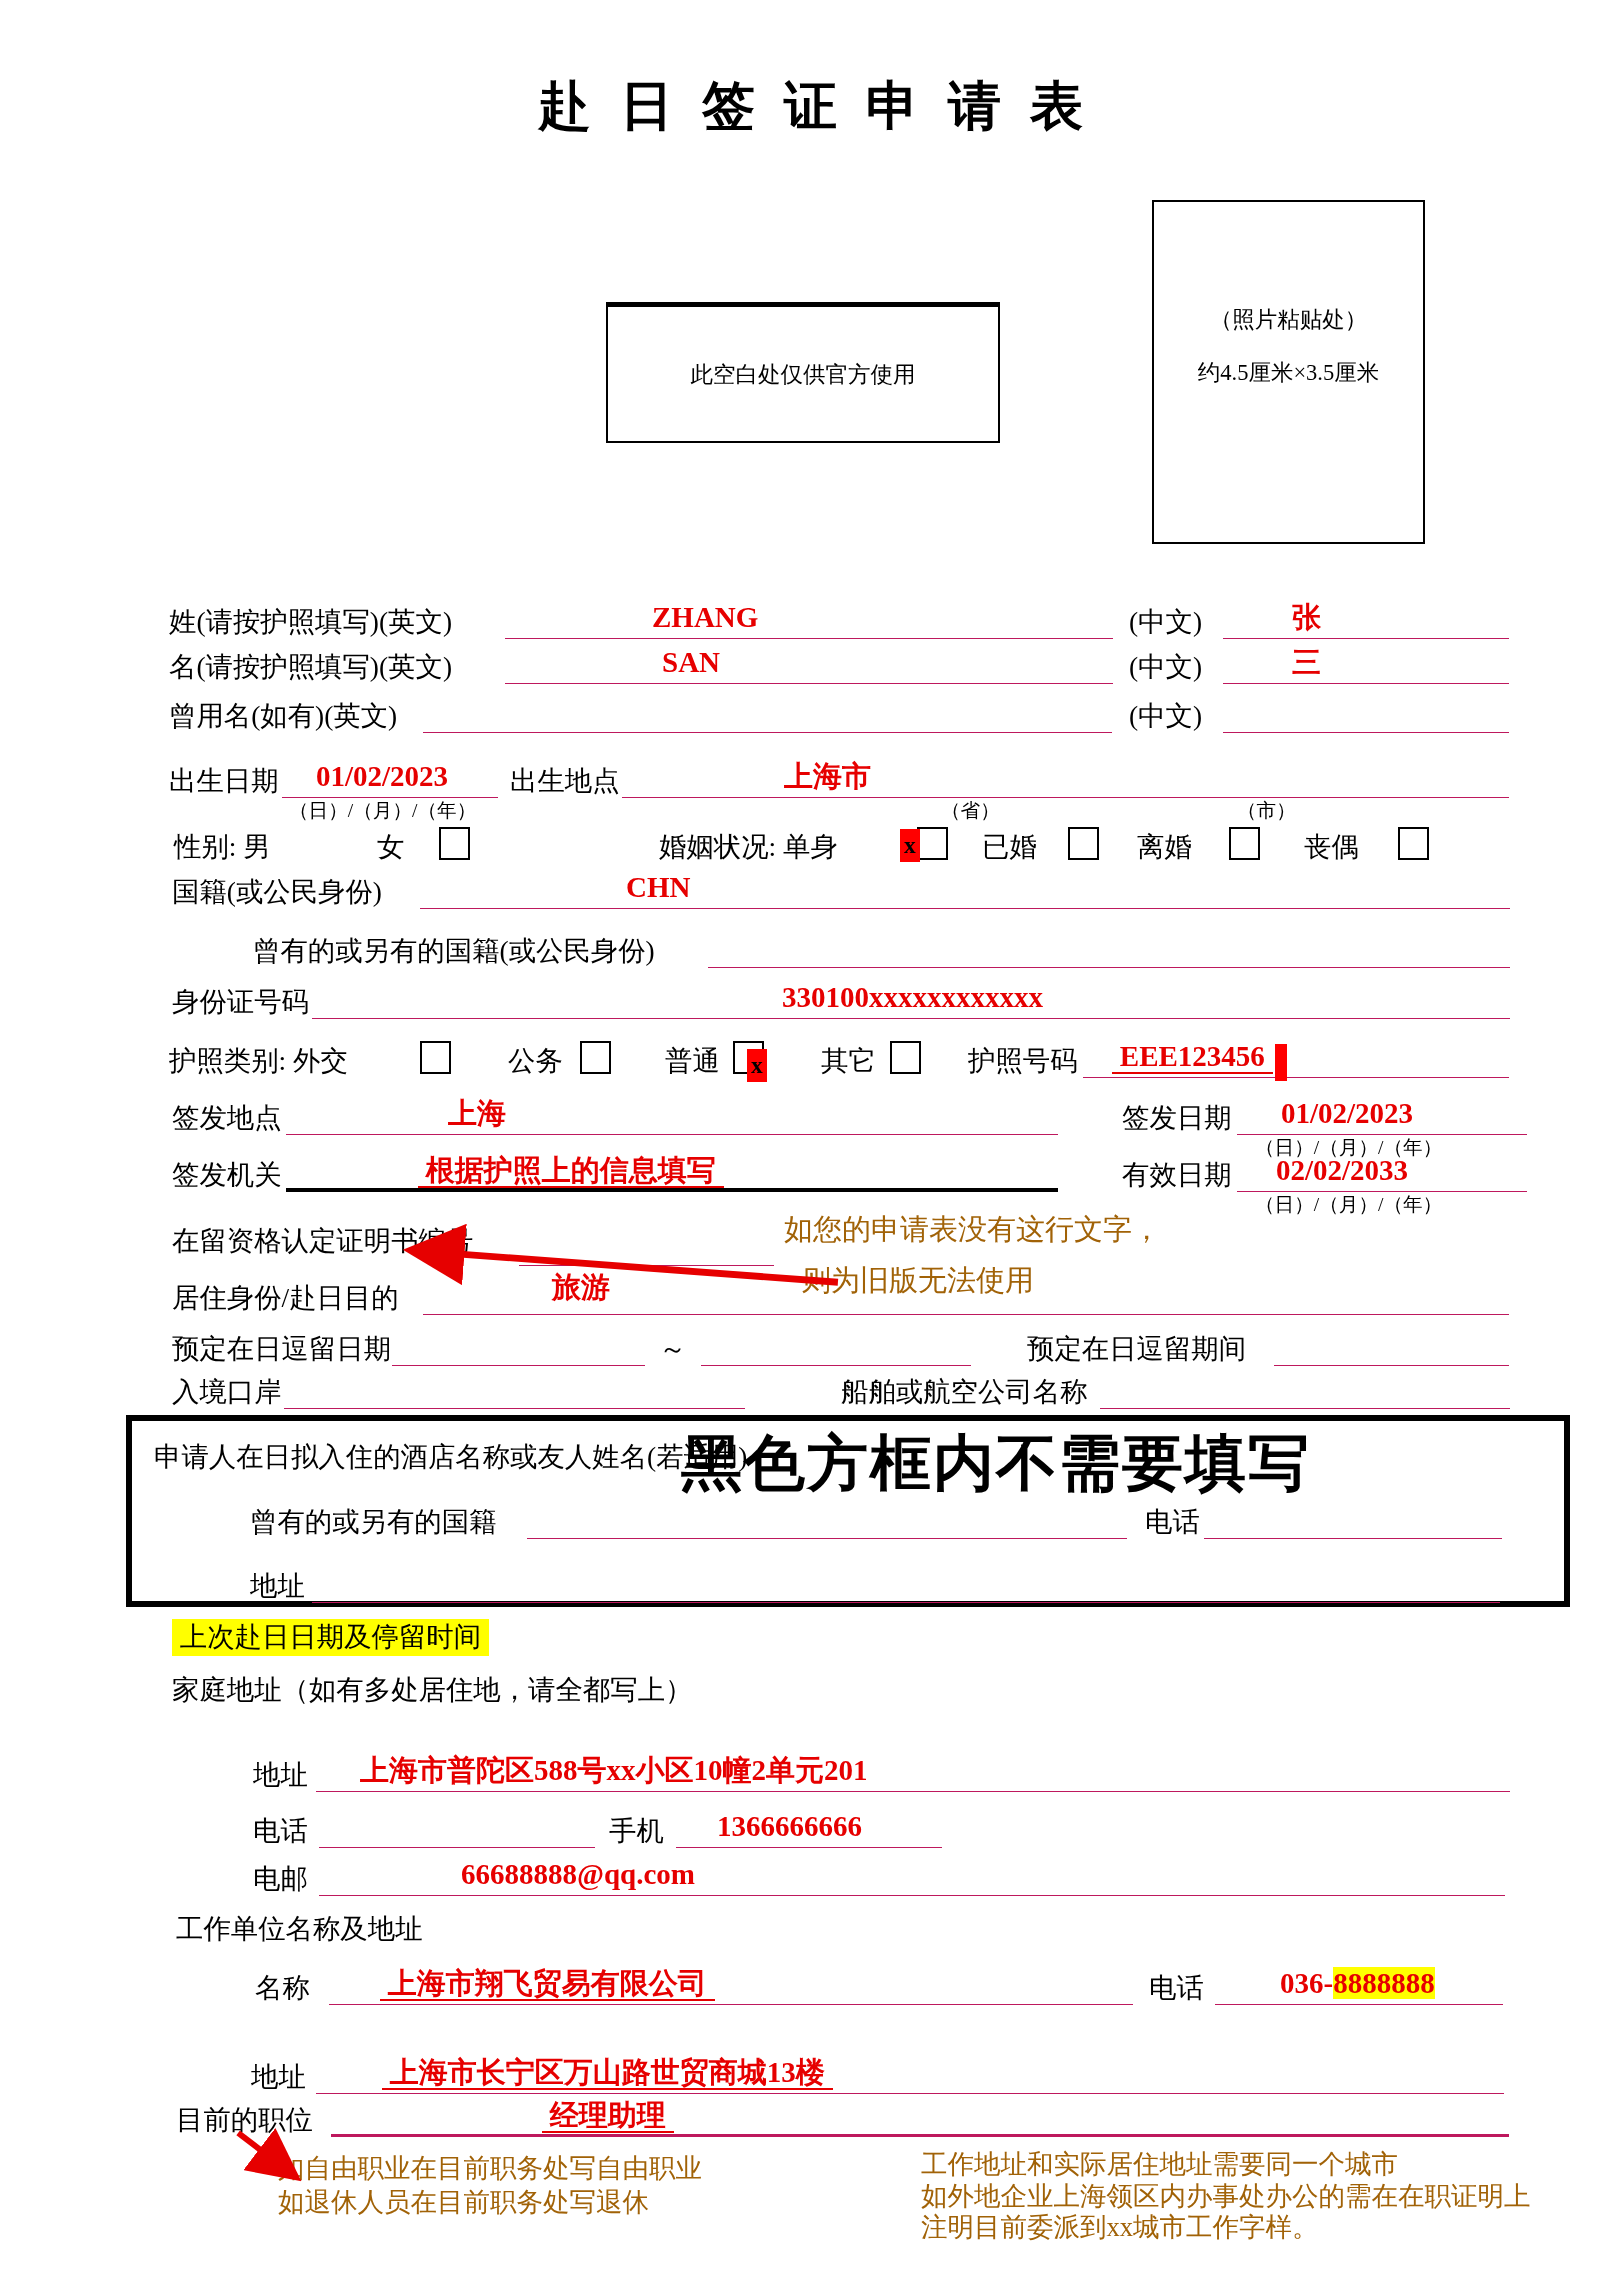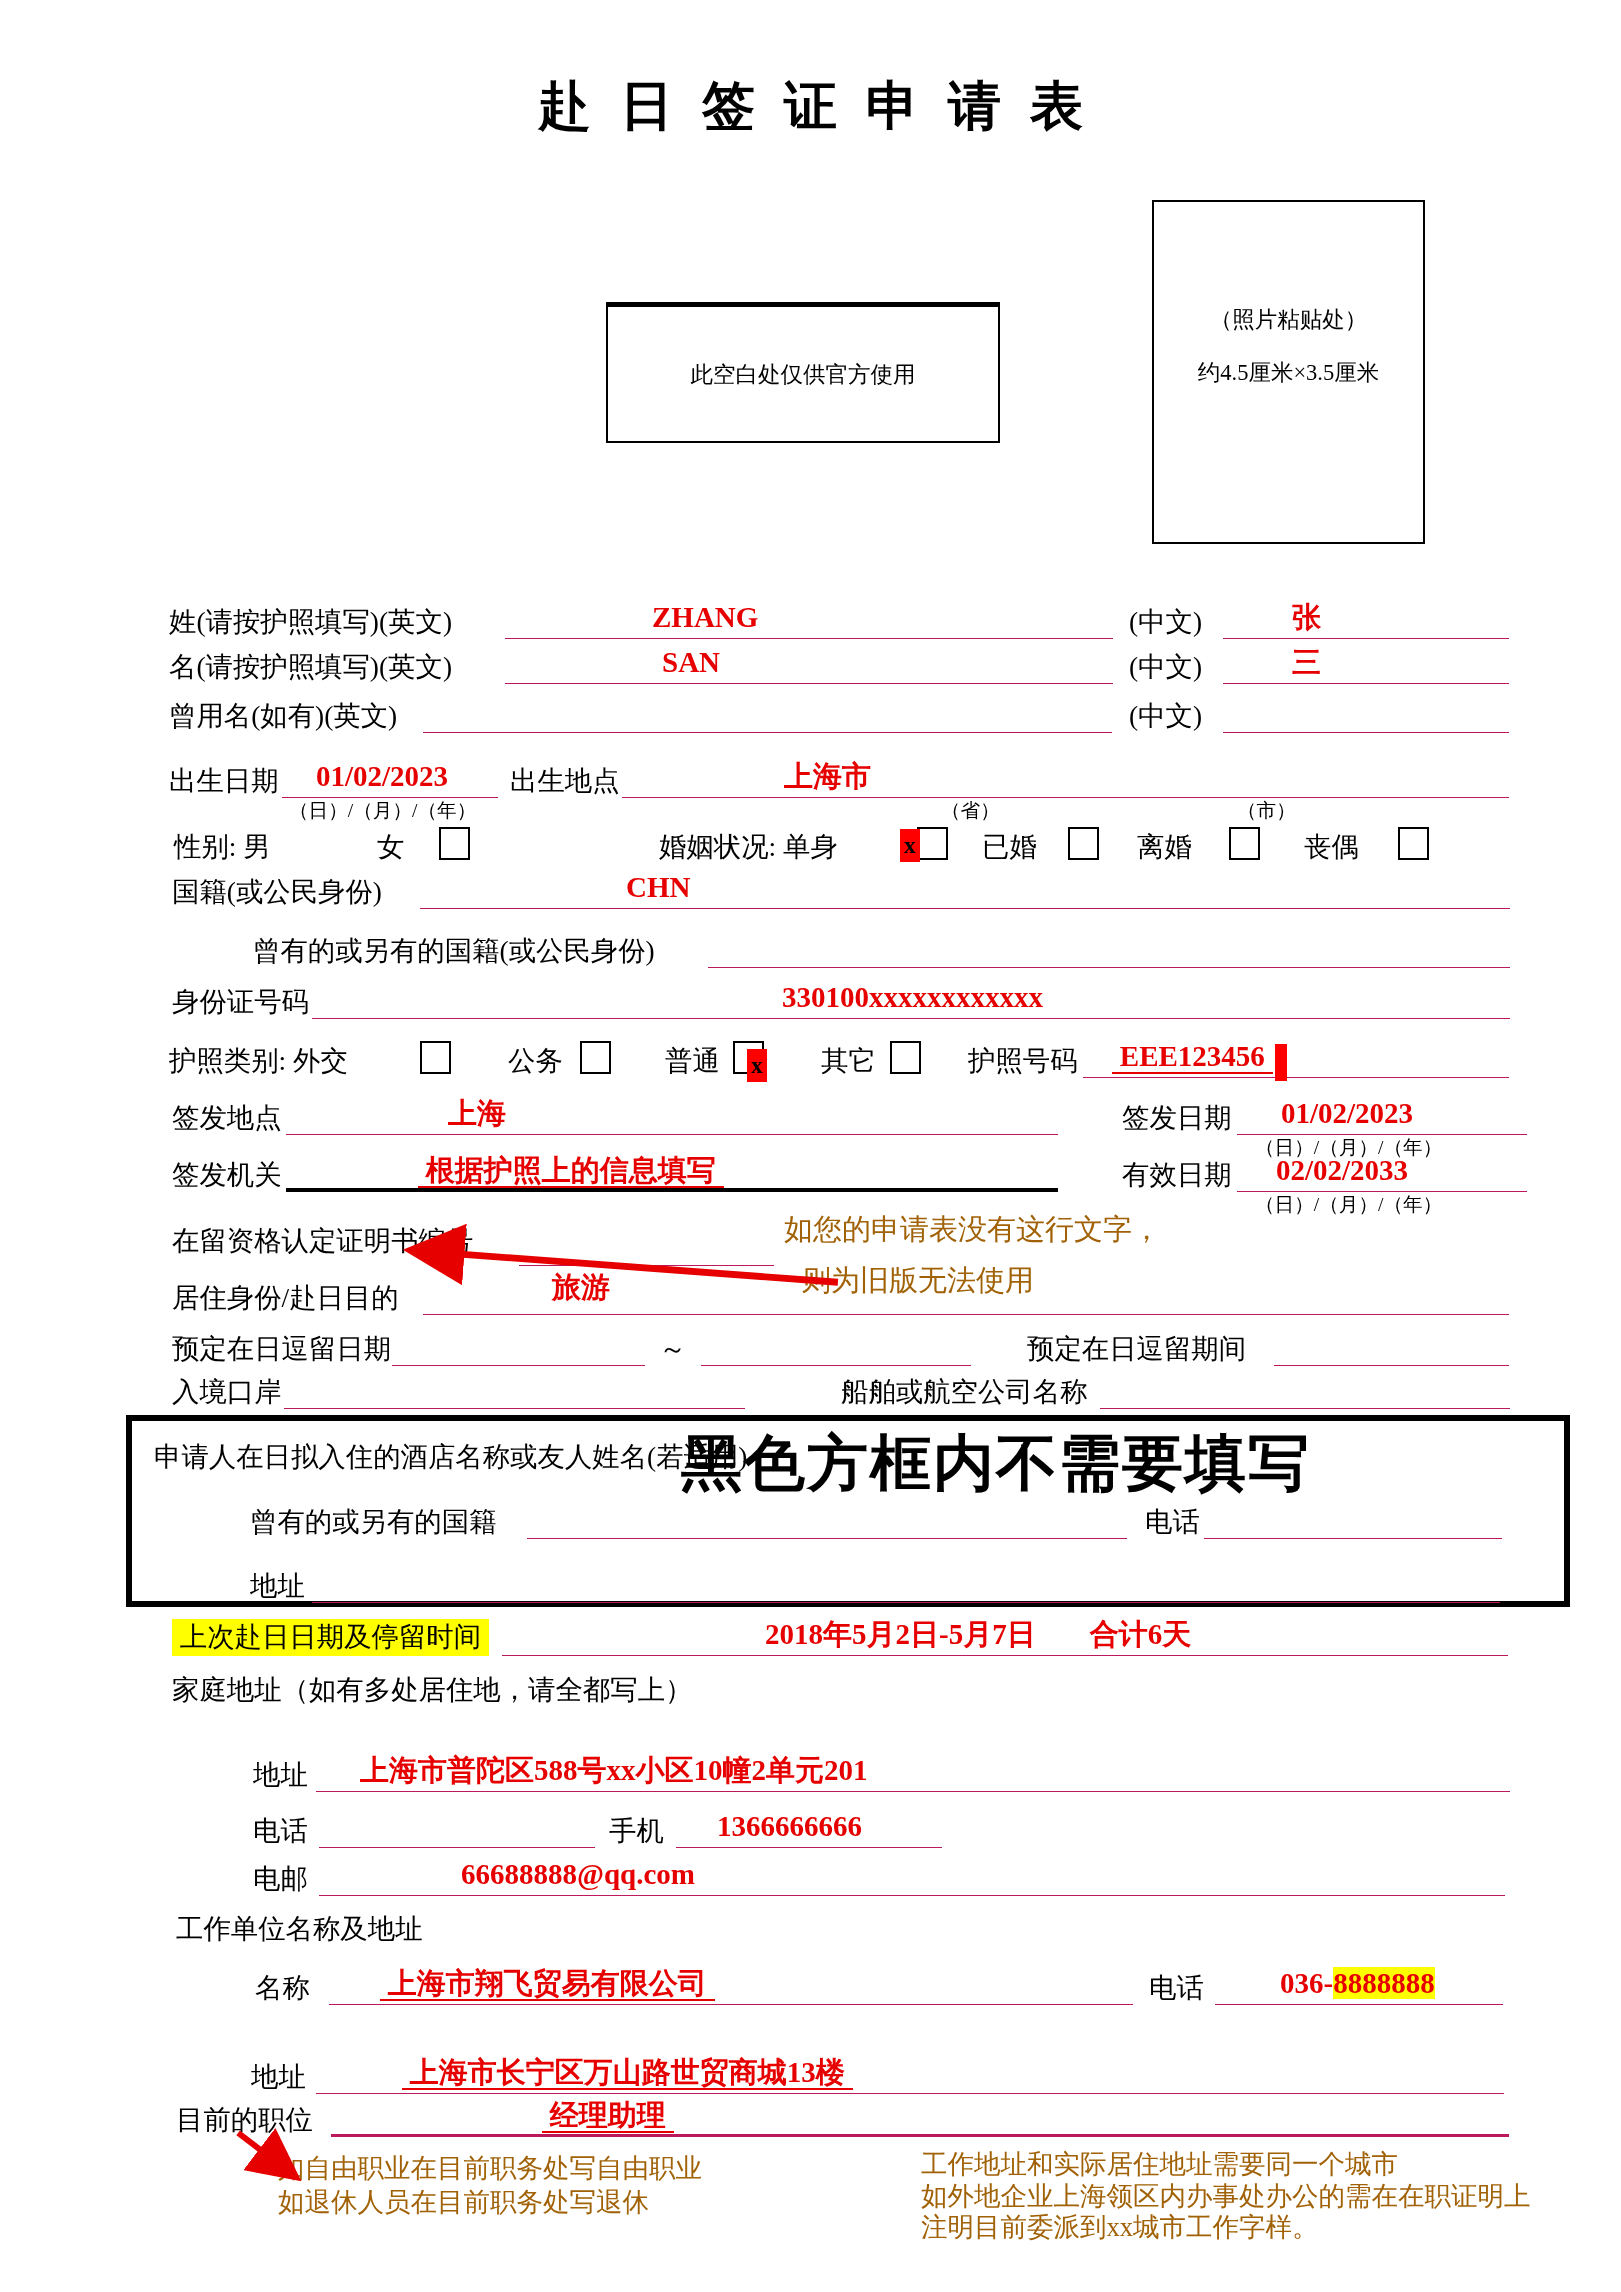--- a/index.html
+++ b/index.html
@@ -186,21 +186,20 @@
     <span class="lab at" style="left:1145px">电话</span>
     <span class="u at" style="left:1204px;width:298px"></span>
   </div>
   <div class="row" style="top:1558px;z-index:2">
     <span class="lab at" style="left:250px">地址</span>
     <span class="u at" style="left:312px;width:1188px"></span>
   </div>
 
   <div class="row" style="top:1611px">
     <span class="lab at hl" style="left:172px;padding:2px 7.8px">上次赴日日期及停留时间</span>
-    <span class="u at" style="left:502px;width:1006px"><span class="rv" style="padding-left:263px">2018年5月2日-5月7日</span><span class="rv" style="padding-left:54px">合计6天</span></span>
   </div>
 
   <div style="position:absolute;left:172px;top:1672px;font-size:27.4px">家庭地址（如有多处居住地，请全都写上）</div>
 
   <div class="row" style="top:1747px">
     <span class="lab at" style="left:253px">地址</span>
     <span class="u at" style="left:316px;width:1194px"><span class="rv" style="padding-left:44px">上海市普陀区588号xx小区10幢2单元201</span></span>
   </div>
 
   <div class="row" style="top:1803px">
@@ -219,21 +218,21 @@
 
   <div class="row" style="top:1960px">
     <span class="lab at" style="left:255px">名称</span>
     <span class="u at" style="left:329px;width:804px"><span class="rv rvu" style="margin-left:51px">上海市翔飞贸易有限公司</span></span>
     <span class="lab at" style="left:1149px">电话</span>
     <span class="u at" style="left:1215px;width:288px"><span class="rv" style="padding-left:65px">036-</span><span class="rv hl">8888888</span></span>
   </div>
 
   <div class="row" style="top:2049px">
     <span class="lab at" style="left:251px">地址</span>
-    <span class="u at" style="left:316px;width:1188px"><span class="rv rvu" style="margin-left:86px">上海市长宁区万山路世贸商城13楼</span></span>
+    <span class="u at" style="left:316px;width:1188px"><span class="rv rvu" style="margin-left:66px">上海市长宁区万山路世贸商城13楼</span></span>
   </div>
 
   <div class="row" style="top:2092px">
     <span class="lab at" style="left:176px">目前的职位</span>
     <span class="u at" style="left:331px;width:1178px;border-bottom-width:3.9px"><span class="rv rvu" style="margin-left:211px">经理助理</span></span>
   </div>
 
   <div class="redtext" style="position:absolute;left:278px;top:2152px;font-weight:normal">如自由职业在目前职务处写自由职业</div>
   <div class="redtext" style="position:absolute;left:278px;top:2186px;font-weight:normal">如退休人员在目前职务处写退休</div>
   <div class="redtext" style="position:absolute;left:921px;top:2148px;font-weight:normal">工作地址和实际居住地址需要同一个城市</div>

